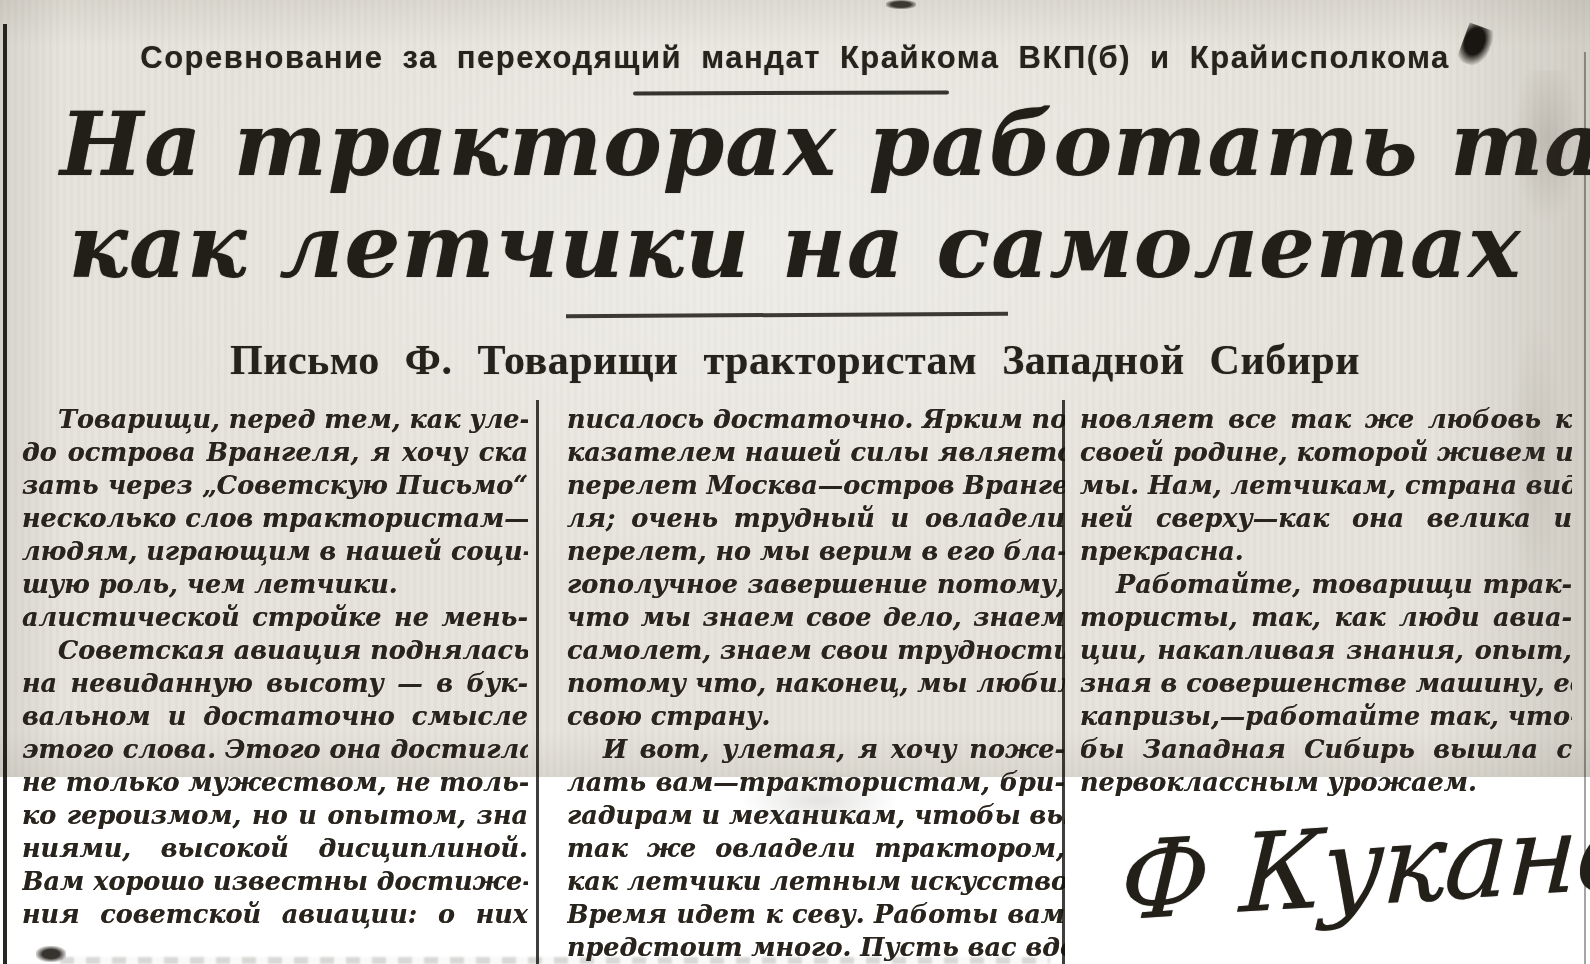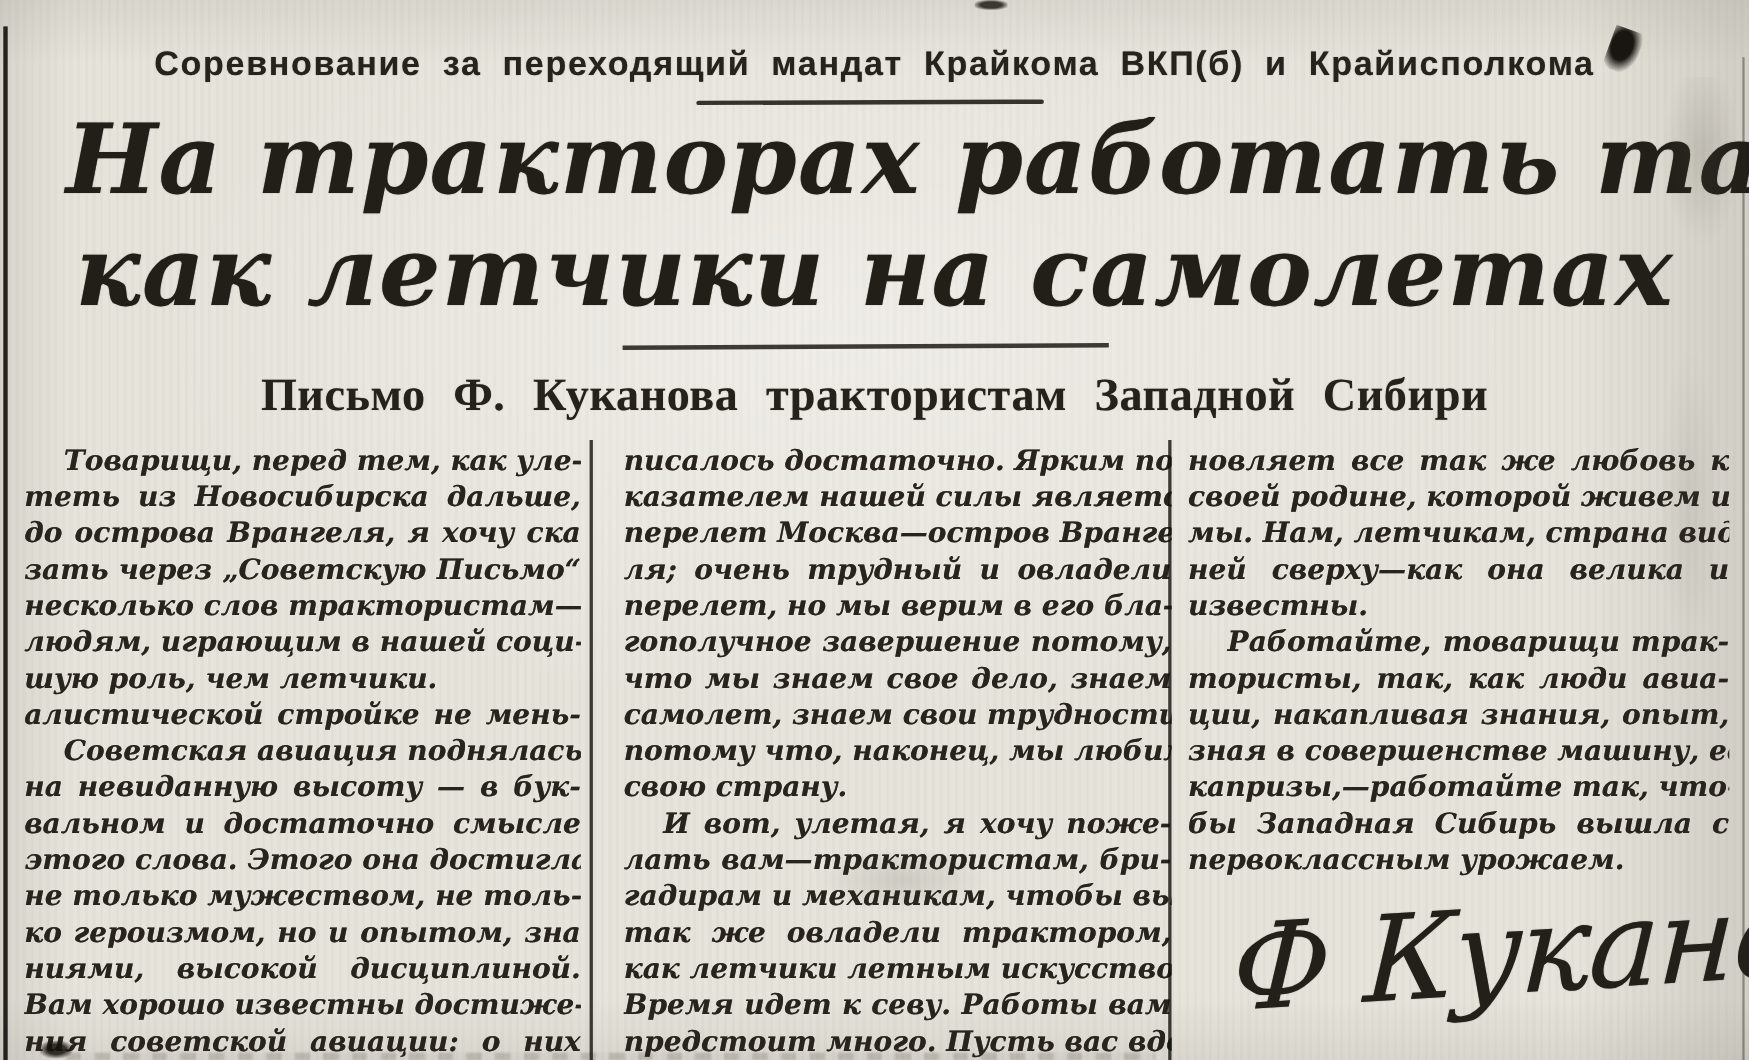--- a/index.html
+++ b/index.html
@@ -1,18 +1,18 @@
 <!DOCTYPE html>
 <html><head>
 <meta charset="utf-8">
 <style>
   html,body { margin:0; padding:0; }
   body { width:1590px; height:964px; overflow:hidden; }
   #page {
-    position:relative; width:1590px; height:964px;
+    position:relative; width:1590px; height:777px;
     background:
       radial-gradient(ellipse 900px 500px at 48% 32%, rgba(255,255,255,0.35), rgba(255,255,255,0) 70%),
       linear-gradient(to right, rgba(90,85,75,0.10) 0%, rgba(90,85,75,0) 4%, rgba(90,85,75,0) 90%, rgba(110,105,95,0.16) 99%),
       linear-gradient(to bottom, rgba(100,95,85,0.10) 0%, rgba(100,95,85,0) 6%, rgba(100,95,85,0) 94%, rgba(100,95,85,0.10) 100%),
       repeating-linear-gradient(90deg, rgba(60,55,45,0.025) 0 3px, rgba(255,255,255,0.02) 3px 7px),
       #e6e3db;
     color:#24211b;
     font-family:"DejaVu Serif", serif;
   }
   .stain { position:absolute; pointer-events:none; }
@@ -111,25 +111,24 @@
   <div class="rule-v" id="left-rule"></div>
   <div class="rule-v" id="right-rule"></div>
 
   <div id="kicker">Соревнование за переходящий мандат Крайкома ВКП(б) и Крайисполкома</div>
   <div id="kicker-underline"></div>
 
   <div class="headline-line" id="headline-1">На тракторах работать так,</div>
   <div class="headline-line" id="headline-2">как летчики на самолетах</div>
   <div id="headline-underline"></div>
 
-  <div id="subheadline">Письмо Ф. Куканова трактористам Западной Сибири</div>
+  <div id="subheadline">Письмо Ф. Товарищи трактористам Западной Сибири</div>
 
   <div class="column" id="col-1">
       <div class="body-line indent">Товарищи, перед тем, как уле-</div>
-      <div class="body-line">теть из Новосибирска дальше,</div>
       <div class="body-line">до острова Врангеля, я хочу ска</div>
       <div class="body-line">зать через „Советскую Письмо“</div>
       <div class="body-line">несколько слов трактористам—</div>
       <div class="body-line">людям, играющим в нашей соци-</div>
       <div class="body-line para-end">шую роль, чем летчики.</div>
       <div class="body-line">алистической стройке не мень-</div>
       <div class="body-line indent">Советская авиация поднялась</div>
       <div class="body-line">на невиданную высоту — в бук-</div>
       <div class="body-line">вальном и достаточно смысле</div>
       <div class="body-line">этого слова. Этого она достигла</div>
@@ -158,21 +157,21 @@
       <div class="body-line">как летчики летным искусством.</div>
       <div class="body-line">Время идет к севу. Работы вам</div>
       <div class="body-line">предстоит много. Пусть вас вдох</div>
     </div>
   <div class="rule-v" id="divider-2"></div>
   <div class="column" id="col-3">
       <div class="body-line">новляет все так же любовь к</div>
       <div class="body-line">своей родине, которой живем и</div>
       <div class="body-line">мы. Нам, летчикам, страна вид</div>
       <div class="body-line">ней сверху—как она велика и</div>
-      <div class="body-line para-end">известны.</div>
+      <div class="body-line para-end">прекрасна.</div>
       <div class="body-line indent">Работайте, товарищи трак-</div>
       <div class="body-line">тористы, так, как люди авиа-</div>
       <div class="body-line">ции, накапливая знания, опыт,</div>
       <div class="body-line">зная в совершенстве машину, ее</div>
       <div class="body-line">капризы,—работайте так, что-</div>
       <div class="body-line">бы Западная Сибирь вышла с</div>
       <div class="body-line para-end">первоклассным урожаем.</div>
     </div>
 
   <div id="signature">Ф Куканов</div>

